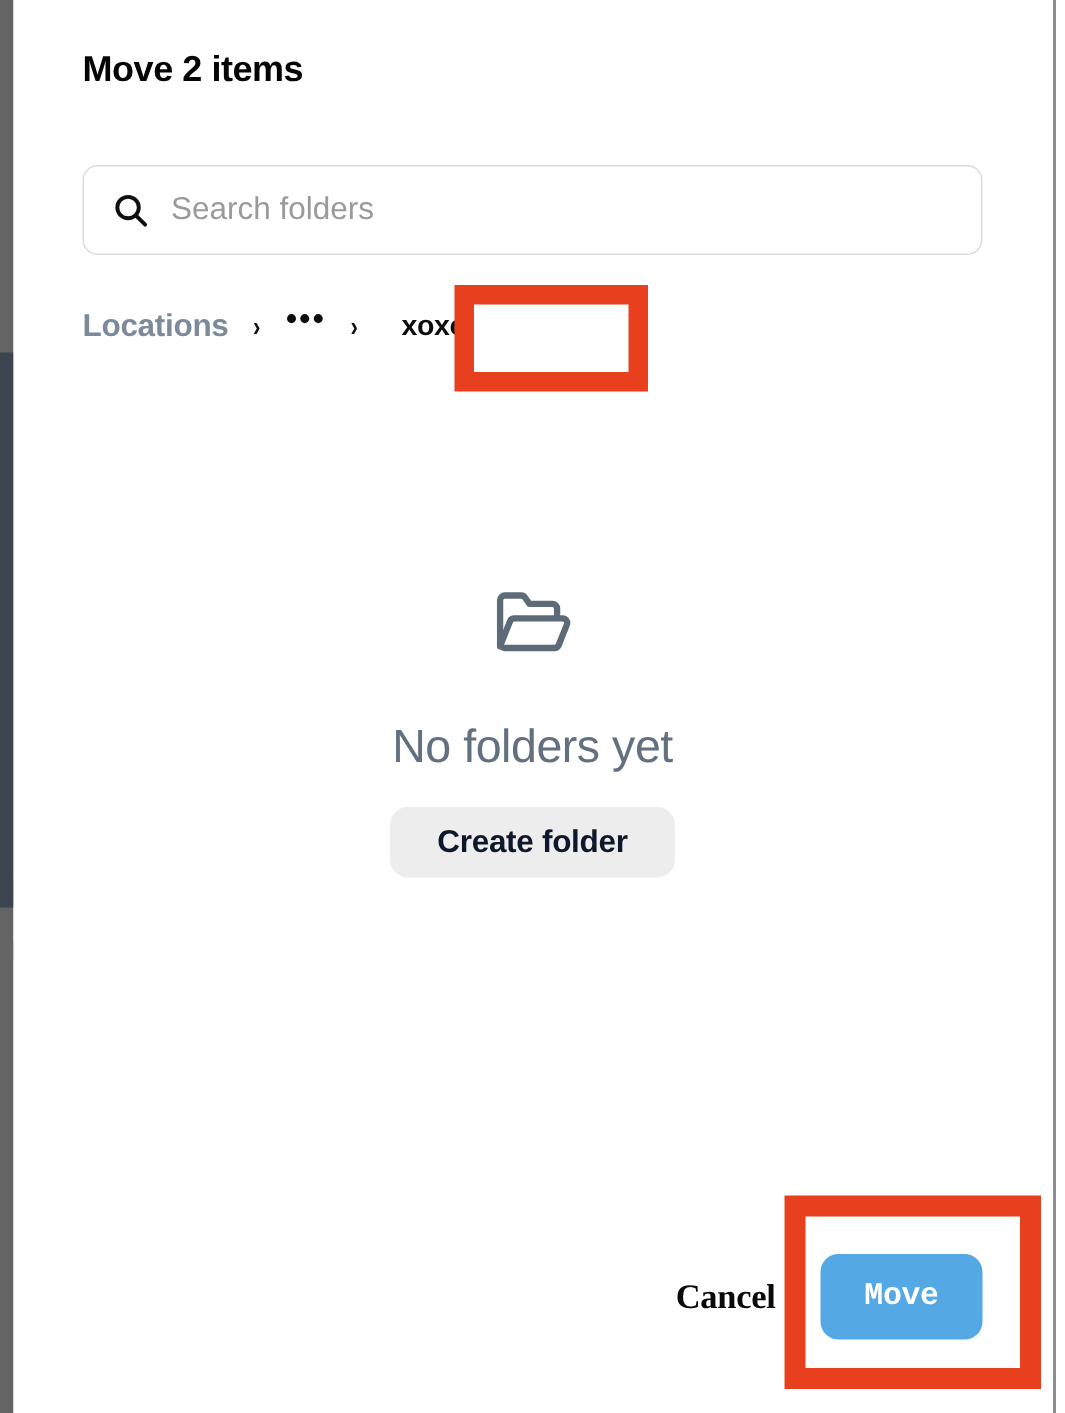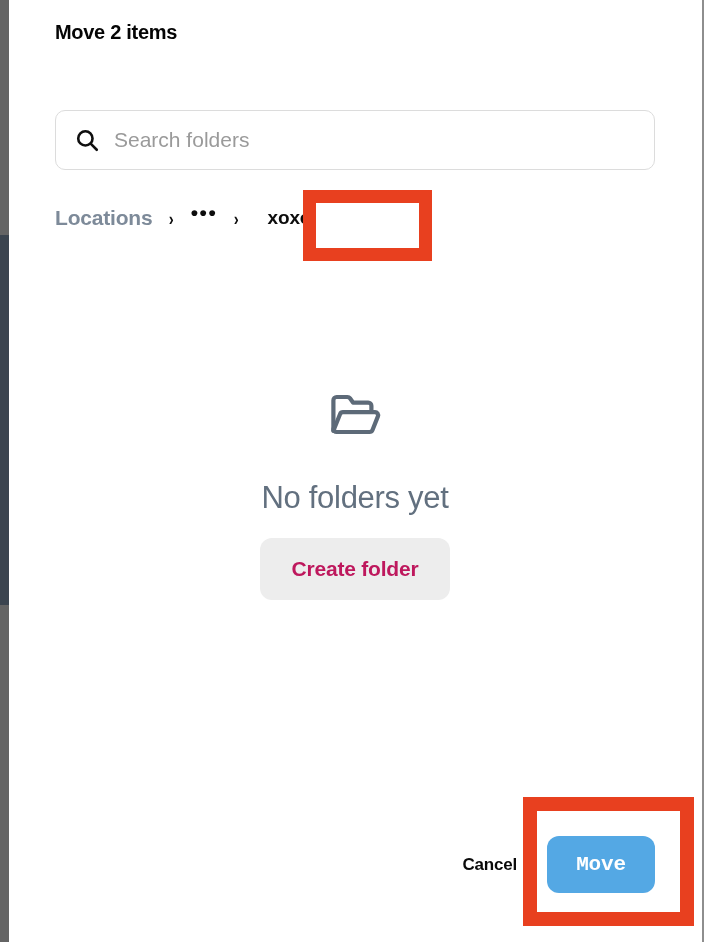--- a/index.html
+++ b/index.html
@@ -83,22 +83,22 @@
     left: 9px;
     top: 0;
     width: 694px;
     height: 942px;
     background: #ffffff;
   }
 
   .dialog-title {
     position: absolute;
     left: 46px;
-    top: 20px;
-    font-size: 20px;
+    top: 33px;
+    font-size: 24px;
     font-weight: bold;
     color: #050505;
     letter-spacing: -0.3px;
     line-height: 1.2;
     white-space: nowrap;
   }
 
   
   .search-box {
     position: absolute;
@@ -234,45 +234,45 @@
     color: #62707f;
     letter-spacing: -0.3px;
     white-space: nowrap;
   }
   .create-folder-btn {
     margin-top: 22px;
     background: #ededed;
     border: none;
     border-radius: 12px;
     padding: 0 32px;
-    height: 62px;
+    height: 47px;
     font-family: "Liberation Sans", sans-serif;
     font-size: 21px;
     font-weight: bold;
-    color: #be185d;
+    color: #0f172a;
     letter-spacing: -0.2px;
     cursor: pointer;
     white-space: nowrap;
   }
 
   
   .footer-actions {
     position: absolute;
     right: 48px;
     top: 836px;
     display: flex;
     align-items: center;
     gap: 26px;
     z-index: 10;
   }
   .cancel-btn {
     background: transparent;
     border: none;
-    font-family: Liberation Sans, sans-serif;
-    font-size: 17px;
+    font-family: Liberation Serif, serif;
+    font-size: 23px;
     font-weight: bold;
     color: #0a0a0a;
     letter-spacing: -0.2px;
     cursor: pointer;
     padding: 10px 4px;
     white-space: nowrap;
   }
   .move-btn {
     background: #54a8e4;
     border: none;

